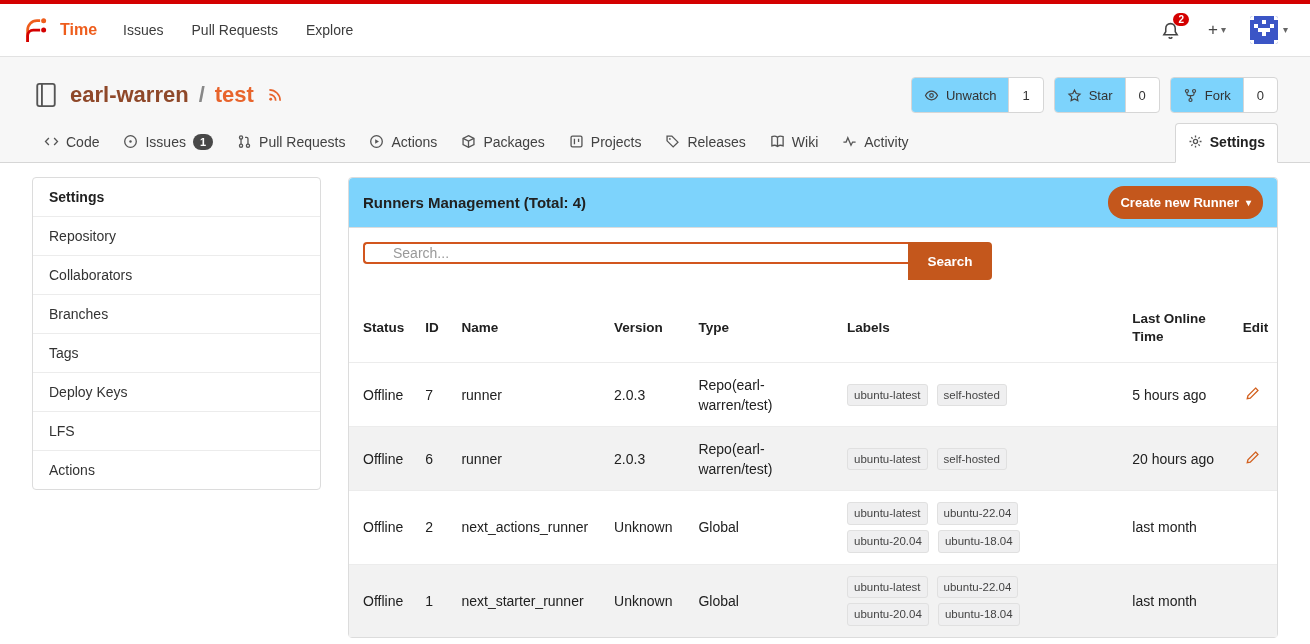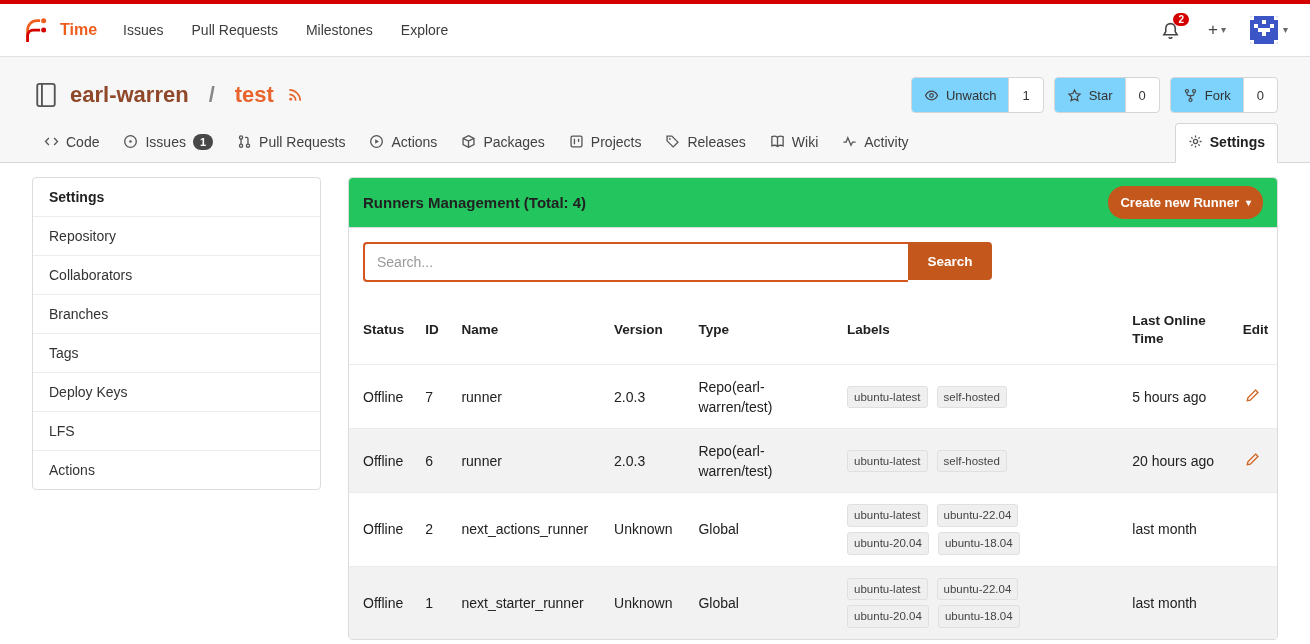--- a/index.html
+++ b/index.html
@@ -36,21 +36,21 @@
   }
   .plus-wrap { display: flex; align-items: center; gap: 3px; color: #444; font-size: 17px; cursor: pointer; }
   .caret { font-size: 10px; color: #666; line-height: 1; }
   .avatar-wrap { display: flex; align-items: center; gap: 5px; cursor: pointer; }
   .avatar { width: 28px; height: 28px; border-radius: 3px; overflow: hidden; }
 
   
   .repo-header { background: #f7f7f7; }
   .container { padding: 0 32px; }
   .repo-title-row { display: flex; align-items: center; padding-top: 20px; gap: 10px; }
-  .repo-title { font-size: 22px; display: flex; align-items: flex-start; gap: 20px; }
+  .repo-title { font-size: 22px; display: flex; align-items: flex-start; gap: 10px; }
   .repo-owner { color: #8f4829; text-decoration: none; cursor: pointer; }
   .repo-sep { color: #888; }
   .repo-name { color: #e8642c; text-decoration: none; cursor: pointer; }
   .repo-icon { color: #555; }
   .rss-icon { color: #e8642c; margin-left: 2px; cursor: pointer; }
   .repo-actions { margin-left: auto; display: flex; gap: 10px; }
   .btn-group {
     display: flex; border: 1px solid #d6d6d6; border-radius: 4px;
     background: #fff; overflow: hidden; height: 36px; align-items: stretch;
   }
@@ -100,37 +100,37 @@
   .side-sub-item { padding: 4px 0; cursor: pointer; }
   .side-sub-item.active { font-weight: bold; font-size: 13px; color: #212121; }
   .side-sub-item.muted { color: #8a8a8a; font-size: 12.5px; }
 
   
   .panel {
     flex: 1; margin-left: 27px; border: 1px solid #dcdcdc; border-radius: 4px;
     background: #fff;
   }
   .panel-header {
-    background: #22c55e; border-bottom: 1px solid #dcdcdc;
+    background: #7dd3fc; border-bottom: 1px solid #dcdcdc;
     border-radius: 4px 4px 0 0;
     display: flex; align-items: center; justify-content: space-between;
     padding: 8px 14px; min-height: 48px;
   }
   .panel-title { font-size: 15px; font-weight: bold; color: #212121; }
   .btn-primary {
     background: #c4571c; color: #fff; border: none; border-radius: 16px;
     font-size: 13px; font-weight: bold; padding: 9px 12px; cursor: pointer;
     display: flex; align-items: center; gap: 7px; font-family: inherit;
   }
   .btn-primary .caret { color: #fff; }
 
   .search-row { padding: 14px; display: flex; }
   .search-input {
-    width: 545px; height: 40px; border: 2px solid #d2561e; border-right: none;
-    border-radius: 4px 0 0 4px; padding: 0 12px; font-size: 14px;
+    width: 545px; height: 22px; border: 2px solid #d2561e; border-right: none;
+    border-radius: 4px 0 0 4px; padding: 0 28px; font-size: 14px;
     font-family: inherit; color: #212121; outline: none;
   }
   .search-input::placeholder { color: #999; }
   .search-btn {
     height: 38px; width: 84px; background: #c4571c; color: #fff; border: none;
     border-radius: 0 4px 4px 0; font-size: 13.5px; font-weight: bold;
     cursor: pointer; font-family: inherit;
   }
 
   
@@ -161,21 +161,20 @@
         <path d="M4.5 21.5v-5A4.5 4.5 0 0 1 9 12h5.5" stroke="#d40000" stroke-width="2.2"></path>
         <circle cx="17.3" cy="4.5" r="2" fill="#ee5d1c"></circle>
         <circle cx="17.3" cy="12" r="2" fill="#d40000"></circle>
       </svg>
     </span>
     <span class="brand-text">Time</span>
   </div>
   <nav class="topnav">
     <a class="topnav-item">Issues</a>
     <a class="topnav-item">Pull Requests</a>
-    <a class="topnav-item">Milestones</a>
     <a class="topnav-item">Explore</a>
   </nav>
   <div class="topbar-right">
     <div class="bell-wrap">
       <span>
         <svg width="19" height="19" viewBox="0 0 16 16" fill="none" stroke="#444" stroke-width="1.3">
           <path d="M8 2.2c-2.6 0-4 1.9-4 4.3V9l-1.6 2.6h11.2L12 9V6.5c0-2.4-1.4-4.3-4-4.3z"></path>
           <path d="M6.6 13.6a1.5 1.5 0 0 0 2.8 0"></path>
         </svg>
       </span>

